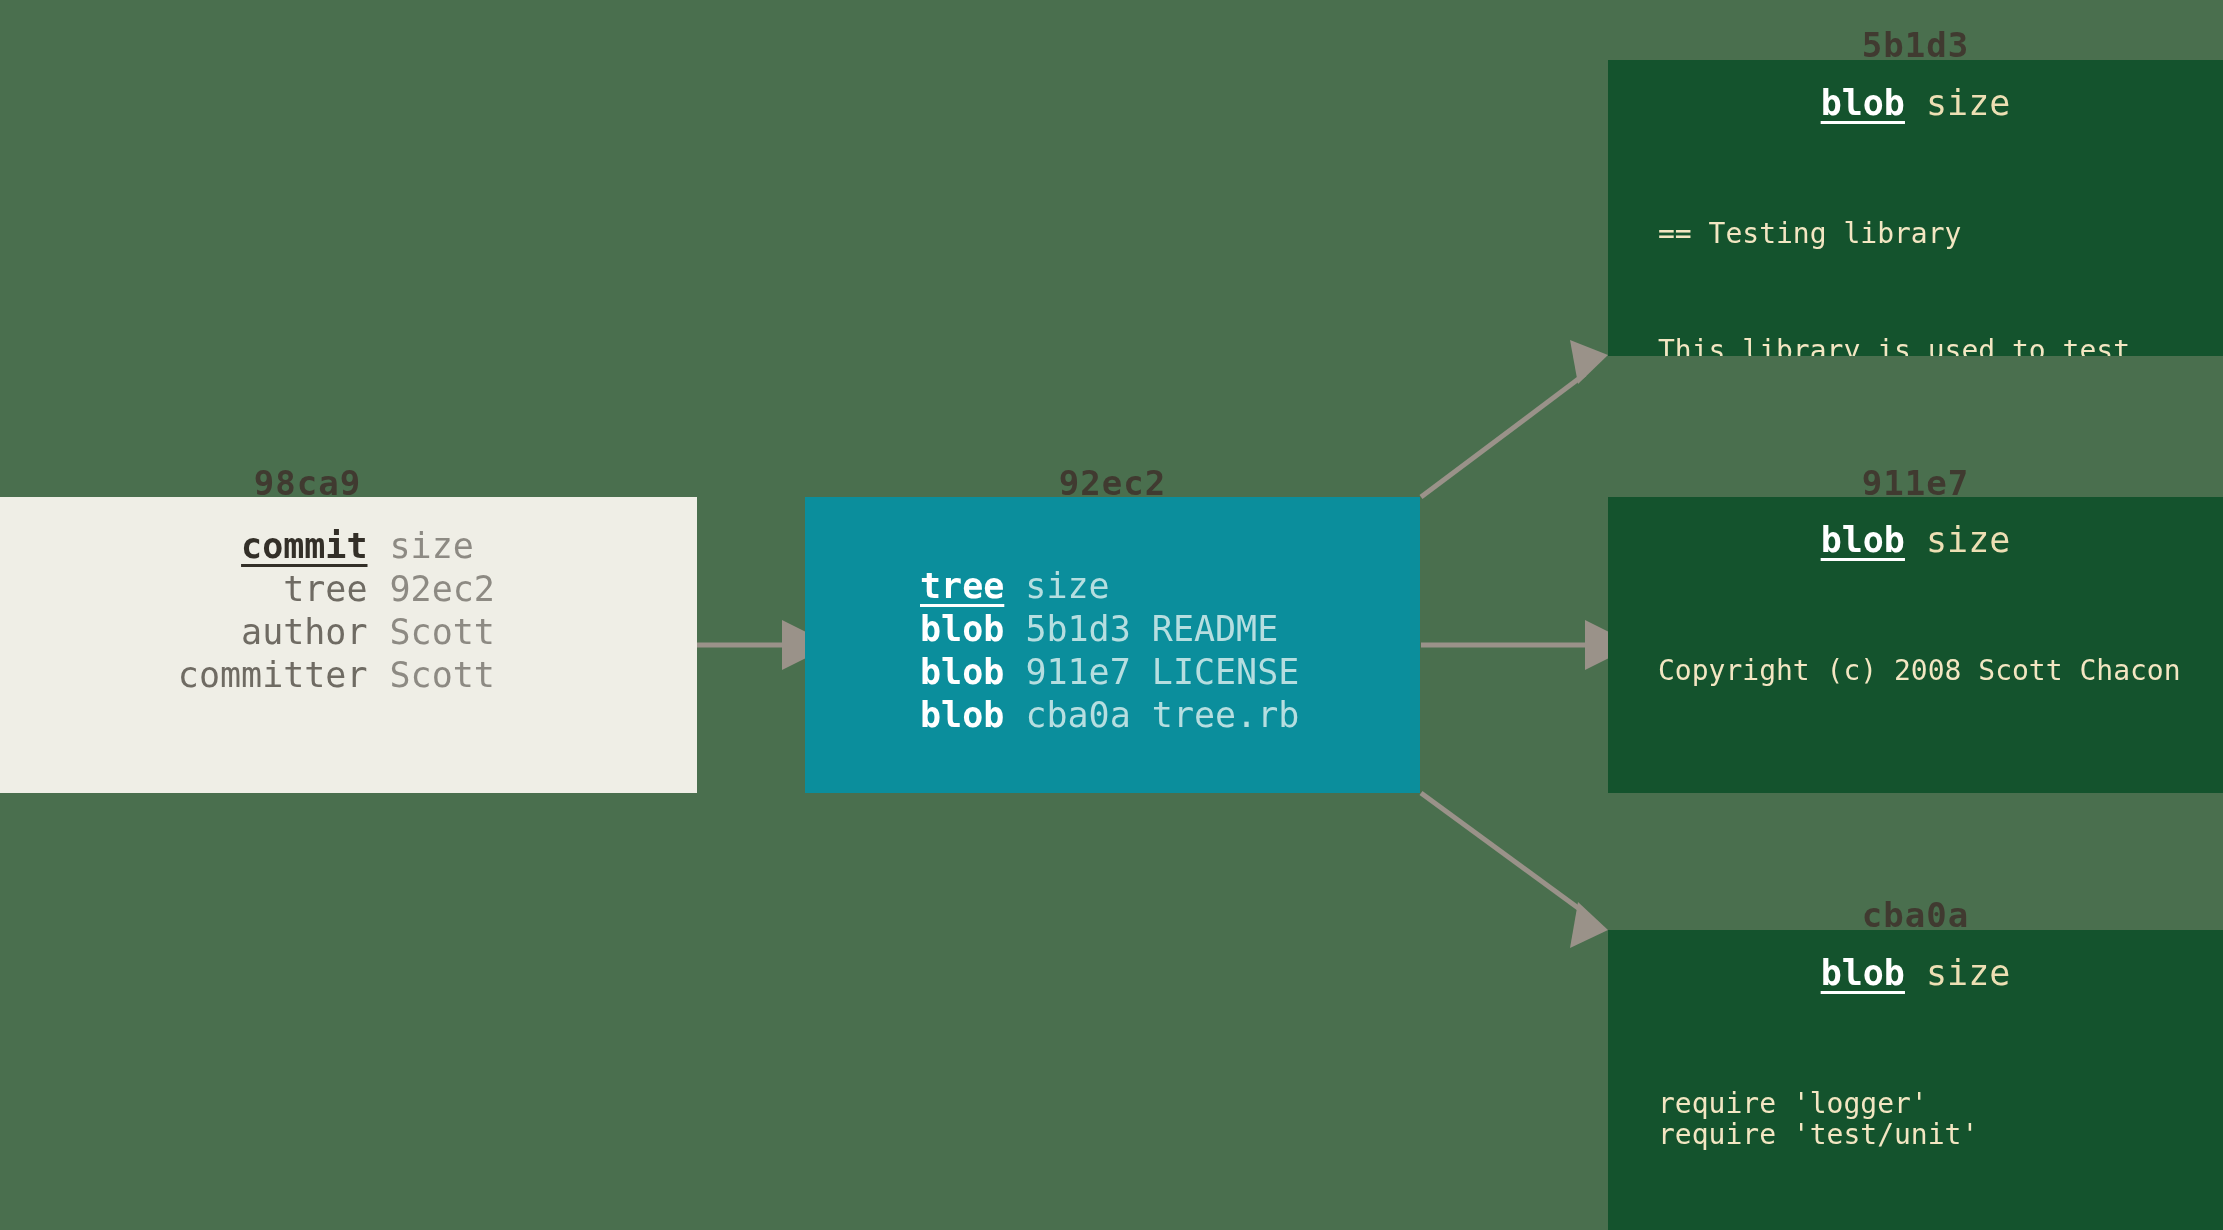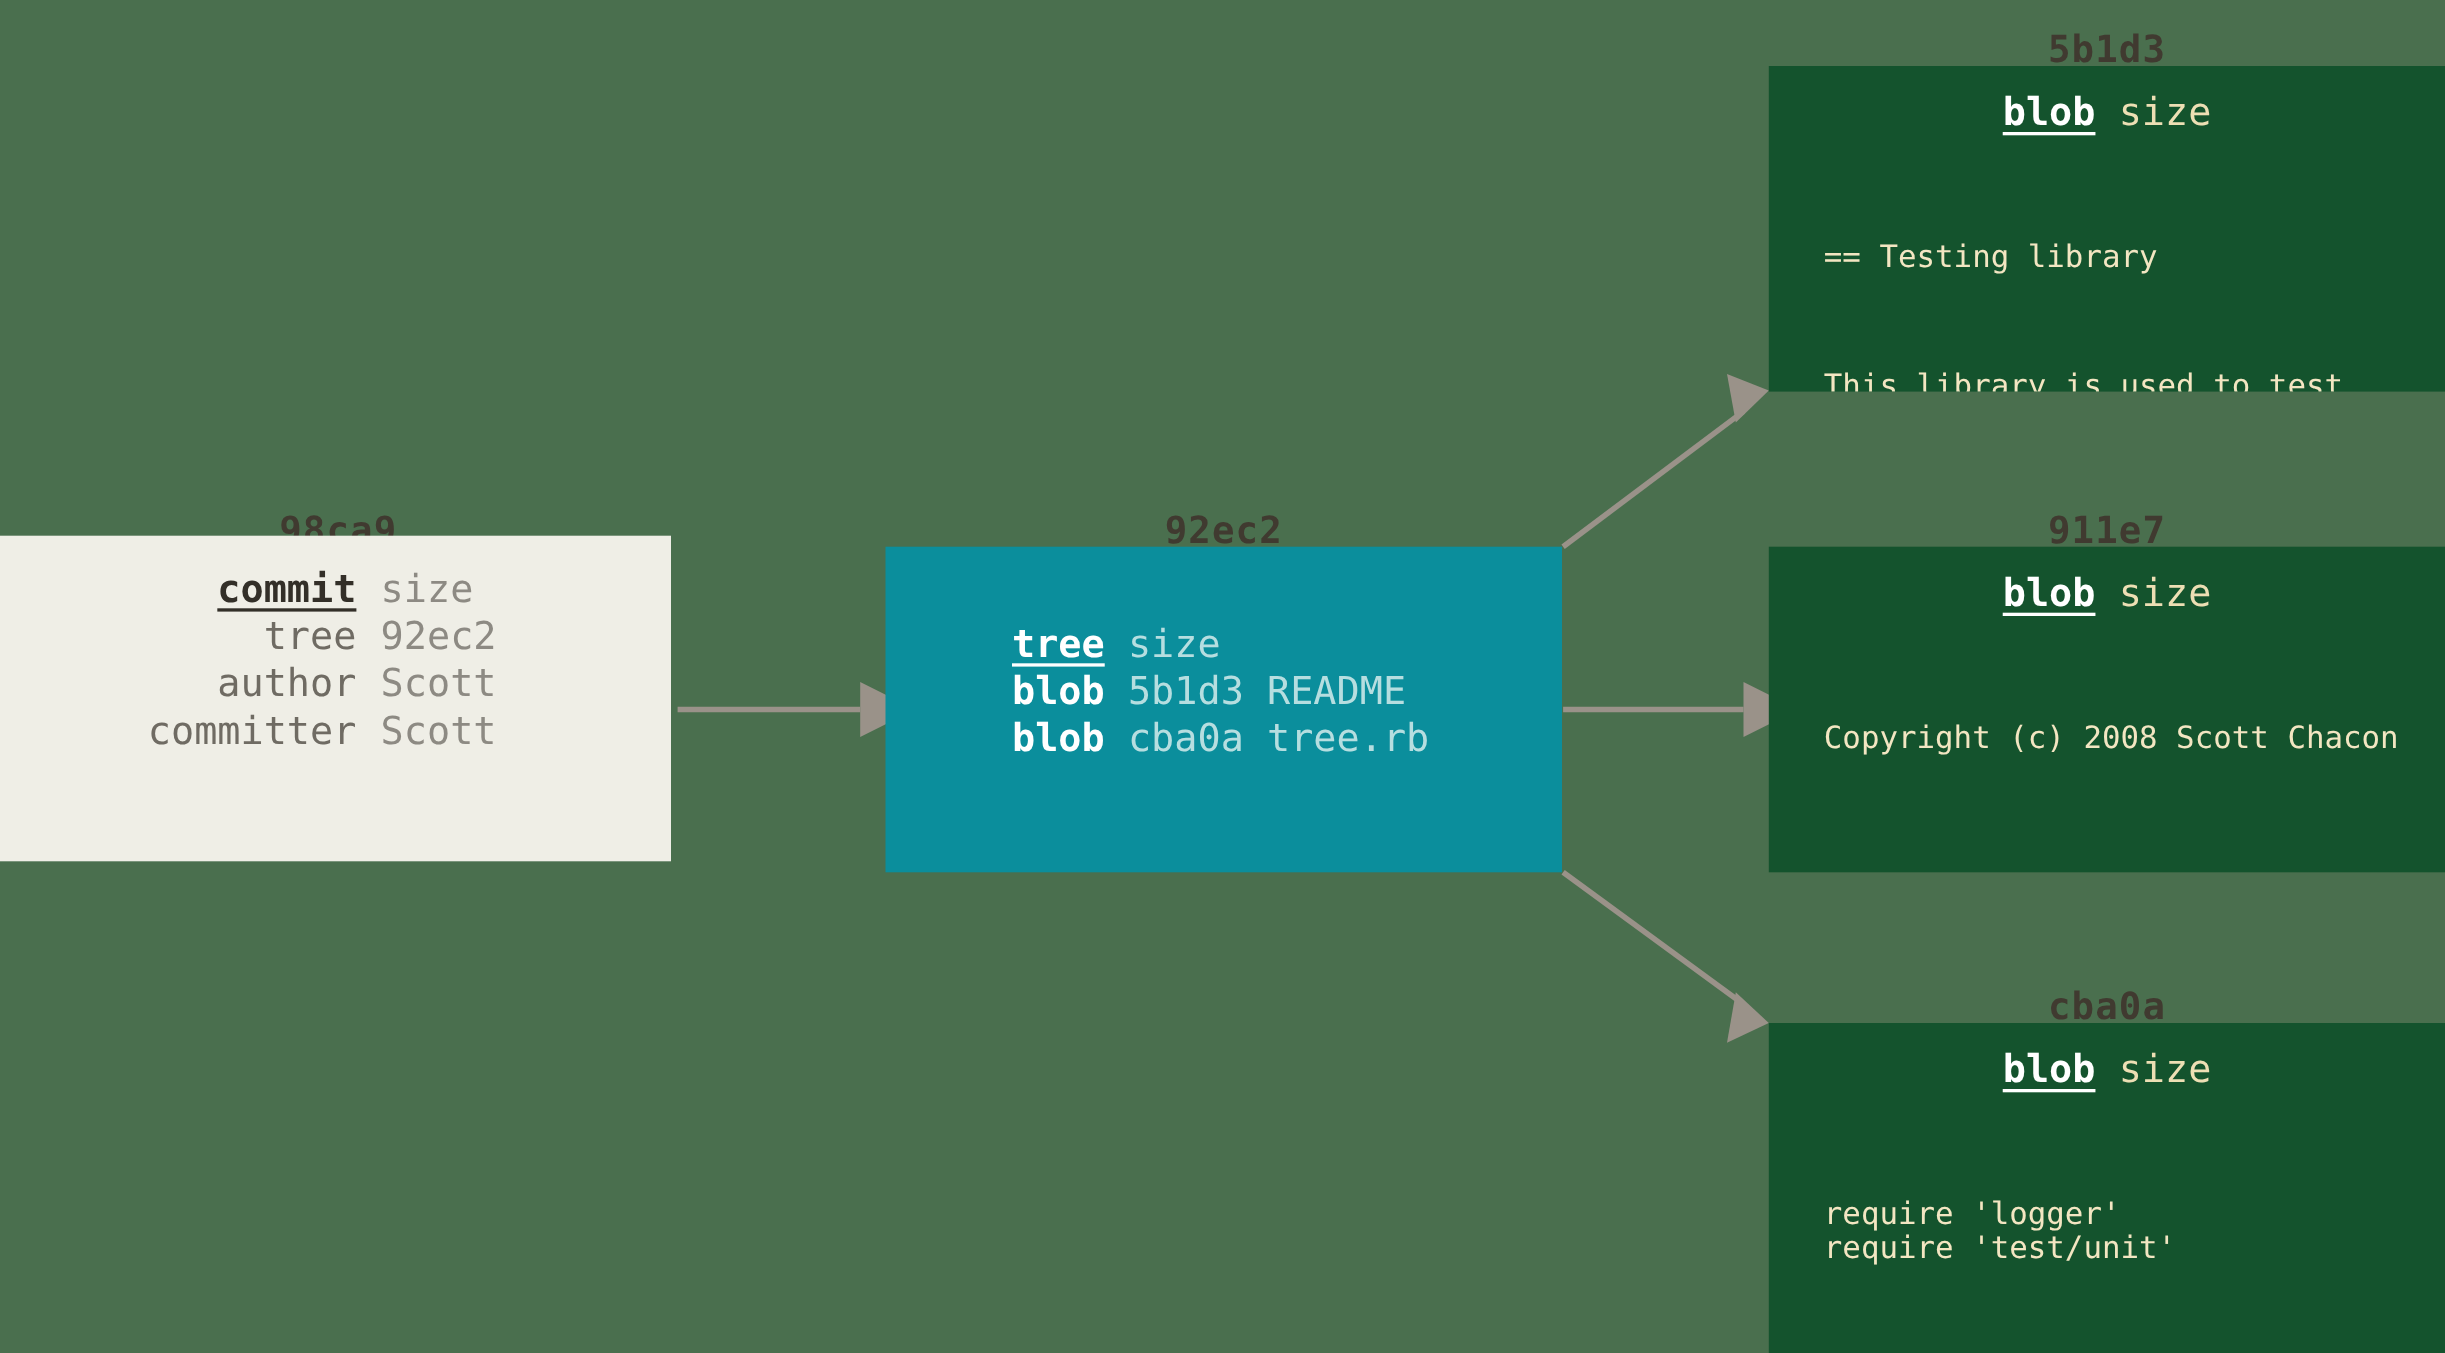--- a/index.html
+++ b/index.html
@@ -168,21 +168,21 @@
     </g>
 
     <g>
       <line x1="1421" y1="793" x2="1585" y2="913" stroke="#9a9289" stroke-width="5"></line>
       <polygon points="1570,948 1608,930 1578,902" fill="#9a9289"></polygon>
     </g>
   </svg>
 
   <div class="obj-label" style="left:0; top:466px; width:615px;">98ca9</div>
 
-  <div class="box box-commit" style="left:0; top:487px; width:610px; height:296px;">
+  <div class="box box-commit" style="left:0; top:497px; width:697px; height:296px;">
     <div class="commit-rows">
       <div class="commit-row">
         <span class="commit-key head">commit</span>
         <span class="commit-val">size</span>
       </div>
       <div class="commit-row">
         <span class="commit-key">tree</span>
         <span class="commit-val">92ec2</span>
       </div>
       <div class="commit-row">
@@ -195,20 +195,21 @@
       </div>
     </div>
   </div>
 
   <div class="obj-label" style="left:805px; top:466px; width:615px;">92ec2</div>
 
   <div class="box box-tree" style="left:805px; top:497px; width:615px; height:296px;">
     <div class="tree-rows">
       <div class="tree-row head"><span class="k">tree</span><span> size</span></div>
       <div class="tree-row"><span class="k">blob</span><span> </span><span>5b1d3</span><span> </span><span>README</span></div>
+      <div class="tree-row"><span class="k">blob</span><span> </span><span>911e7</span><span> </span><span>LICENSE</span></div>
       <div class="tree-row"><span class="k">blob</span><span> </span><span>cba0a</span><span> </span><span>tree.rb</span></div>
     </div>
   </div>
 
   <div class="obj-label" style="left:1608px; top:28px; width:615px;">5b1d3</div>
 
   <div class="box box-blob" style="left:1608px; top:60px; width:615px; height:296px;">
     <div class="blob-head"><span class="k">blob</span><span> </span><span>size</span></div>
     <div class="blob-body">
       <div class="para">== Testing library</div>

